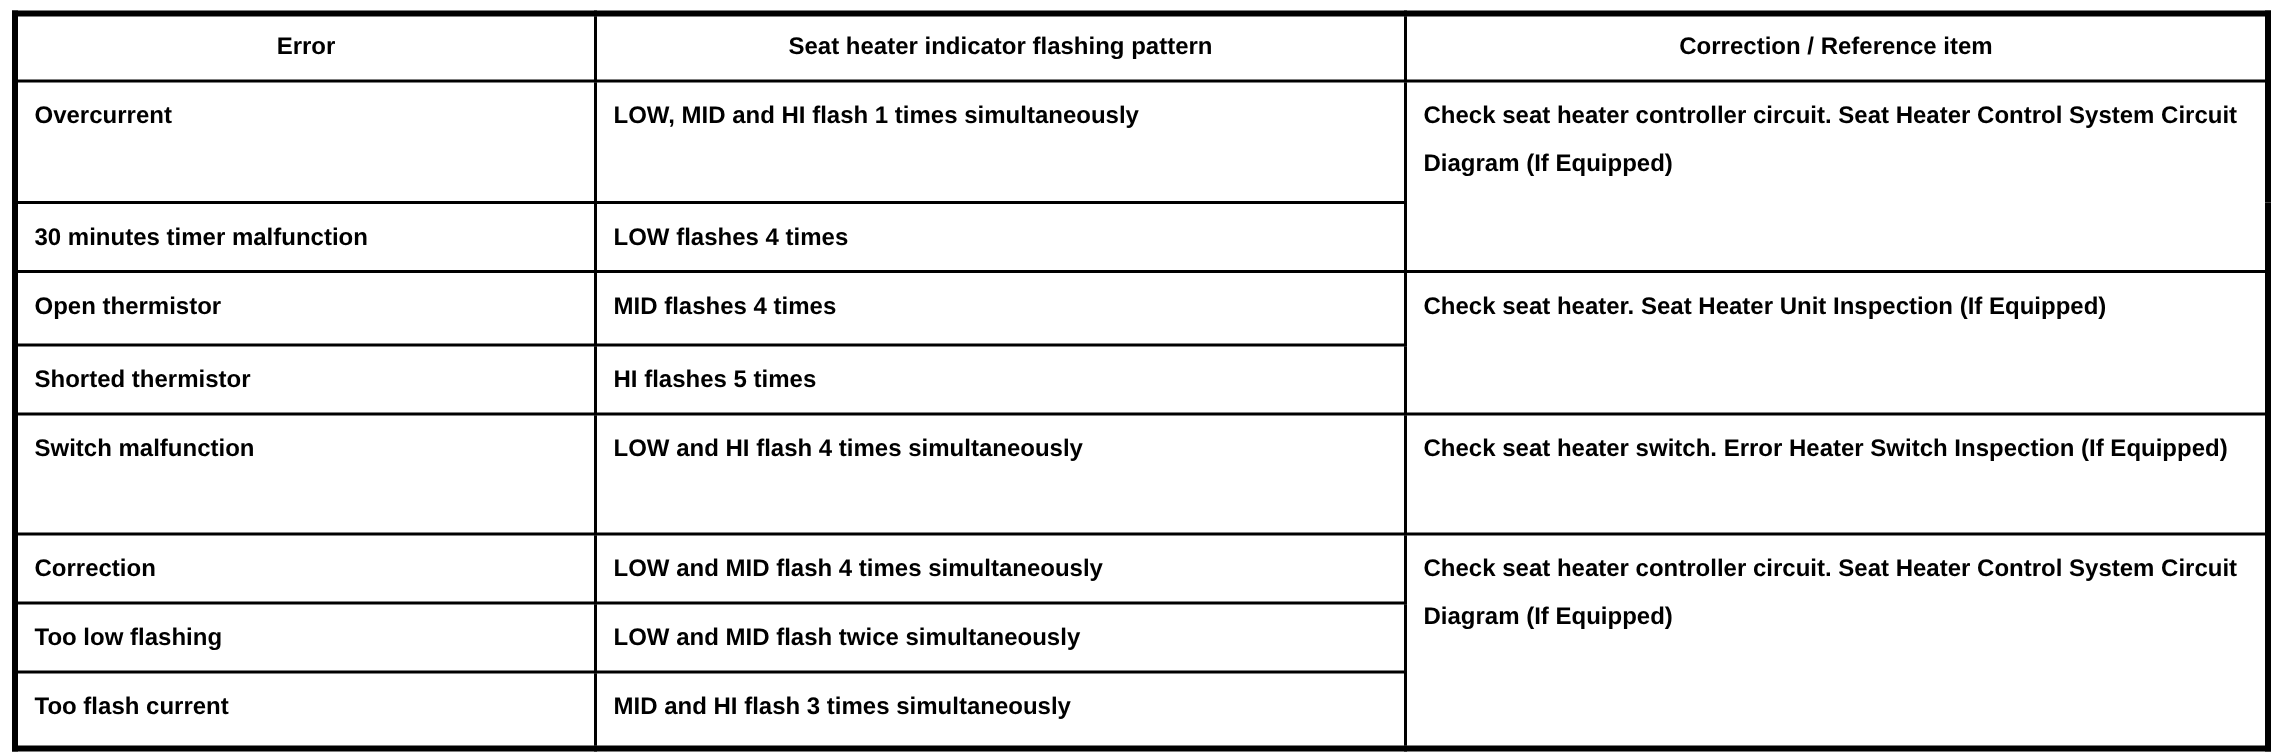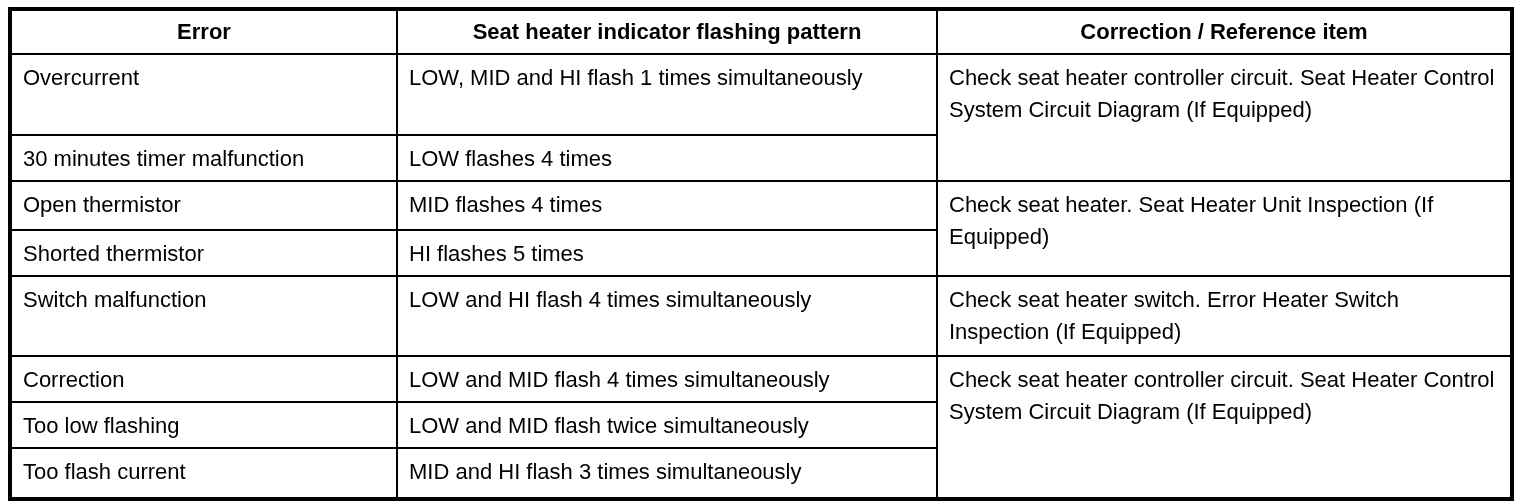--- a/index.html
+++ b/index.html
@@ -22,34 +22,34 @@
   table.fault-table {
     border-collapse: collapse;
     table-layout: fixed;
     width: 1502px;
     border: 4px solid #000000;
     background: #ffffff;
   }
   table.fault-table th,
   table.fault-table td {
     border: 2px solid #000000;
-    font-size: 22px;
+    font-size: 16px;
     line-height: 32px;
     overflow: hidden;
     box-sizing: border-box;
   }
   table.fault-table th {
     font-weight: bold;
     text-align: center;
     vertical-align: middle;
     padding: 4px 8px;
     height: 45px;
   }
   table.fault-table td {
-    font-weight: normal;
+    font-weight: bold;
     text-align: left;
     vertical-align: top;
     padding: 7px 14px 5px 11px;
   }
   col.c-error      { width: 387px; }
   col.c-pattern    { width: 540px; }
   col.c-correction { width: 575px; }
 
   tr.r1 { height: 81px; }
   tr.r2 { height: 46px; }

